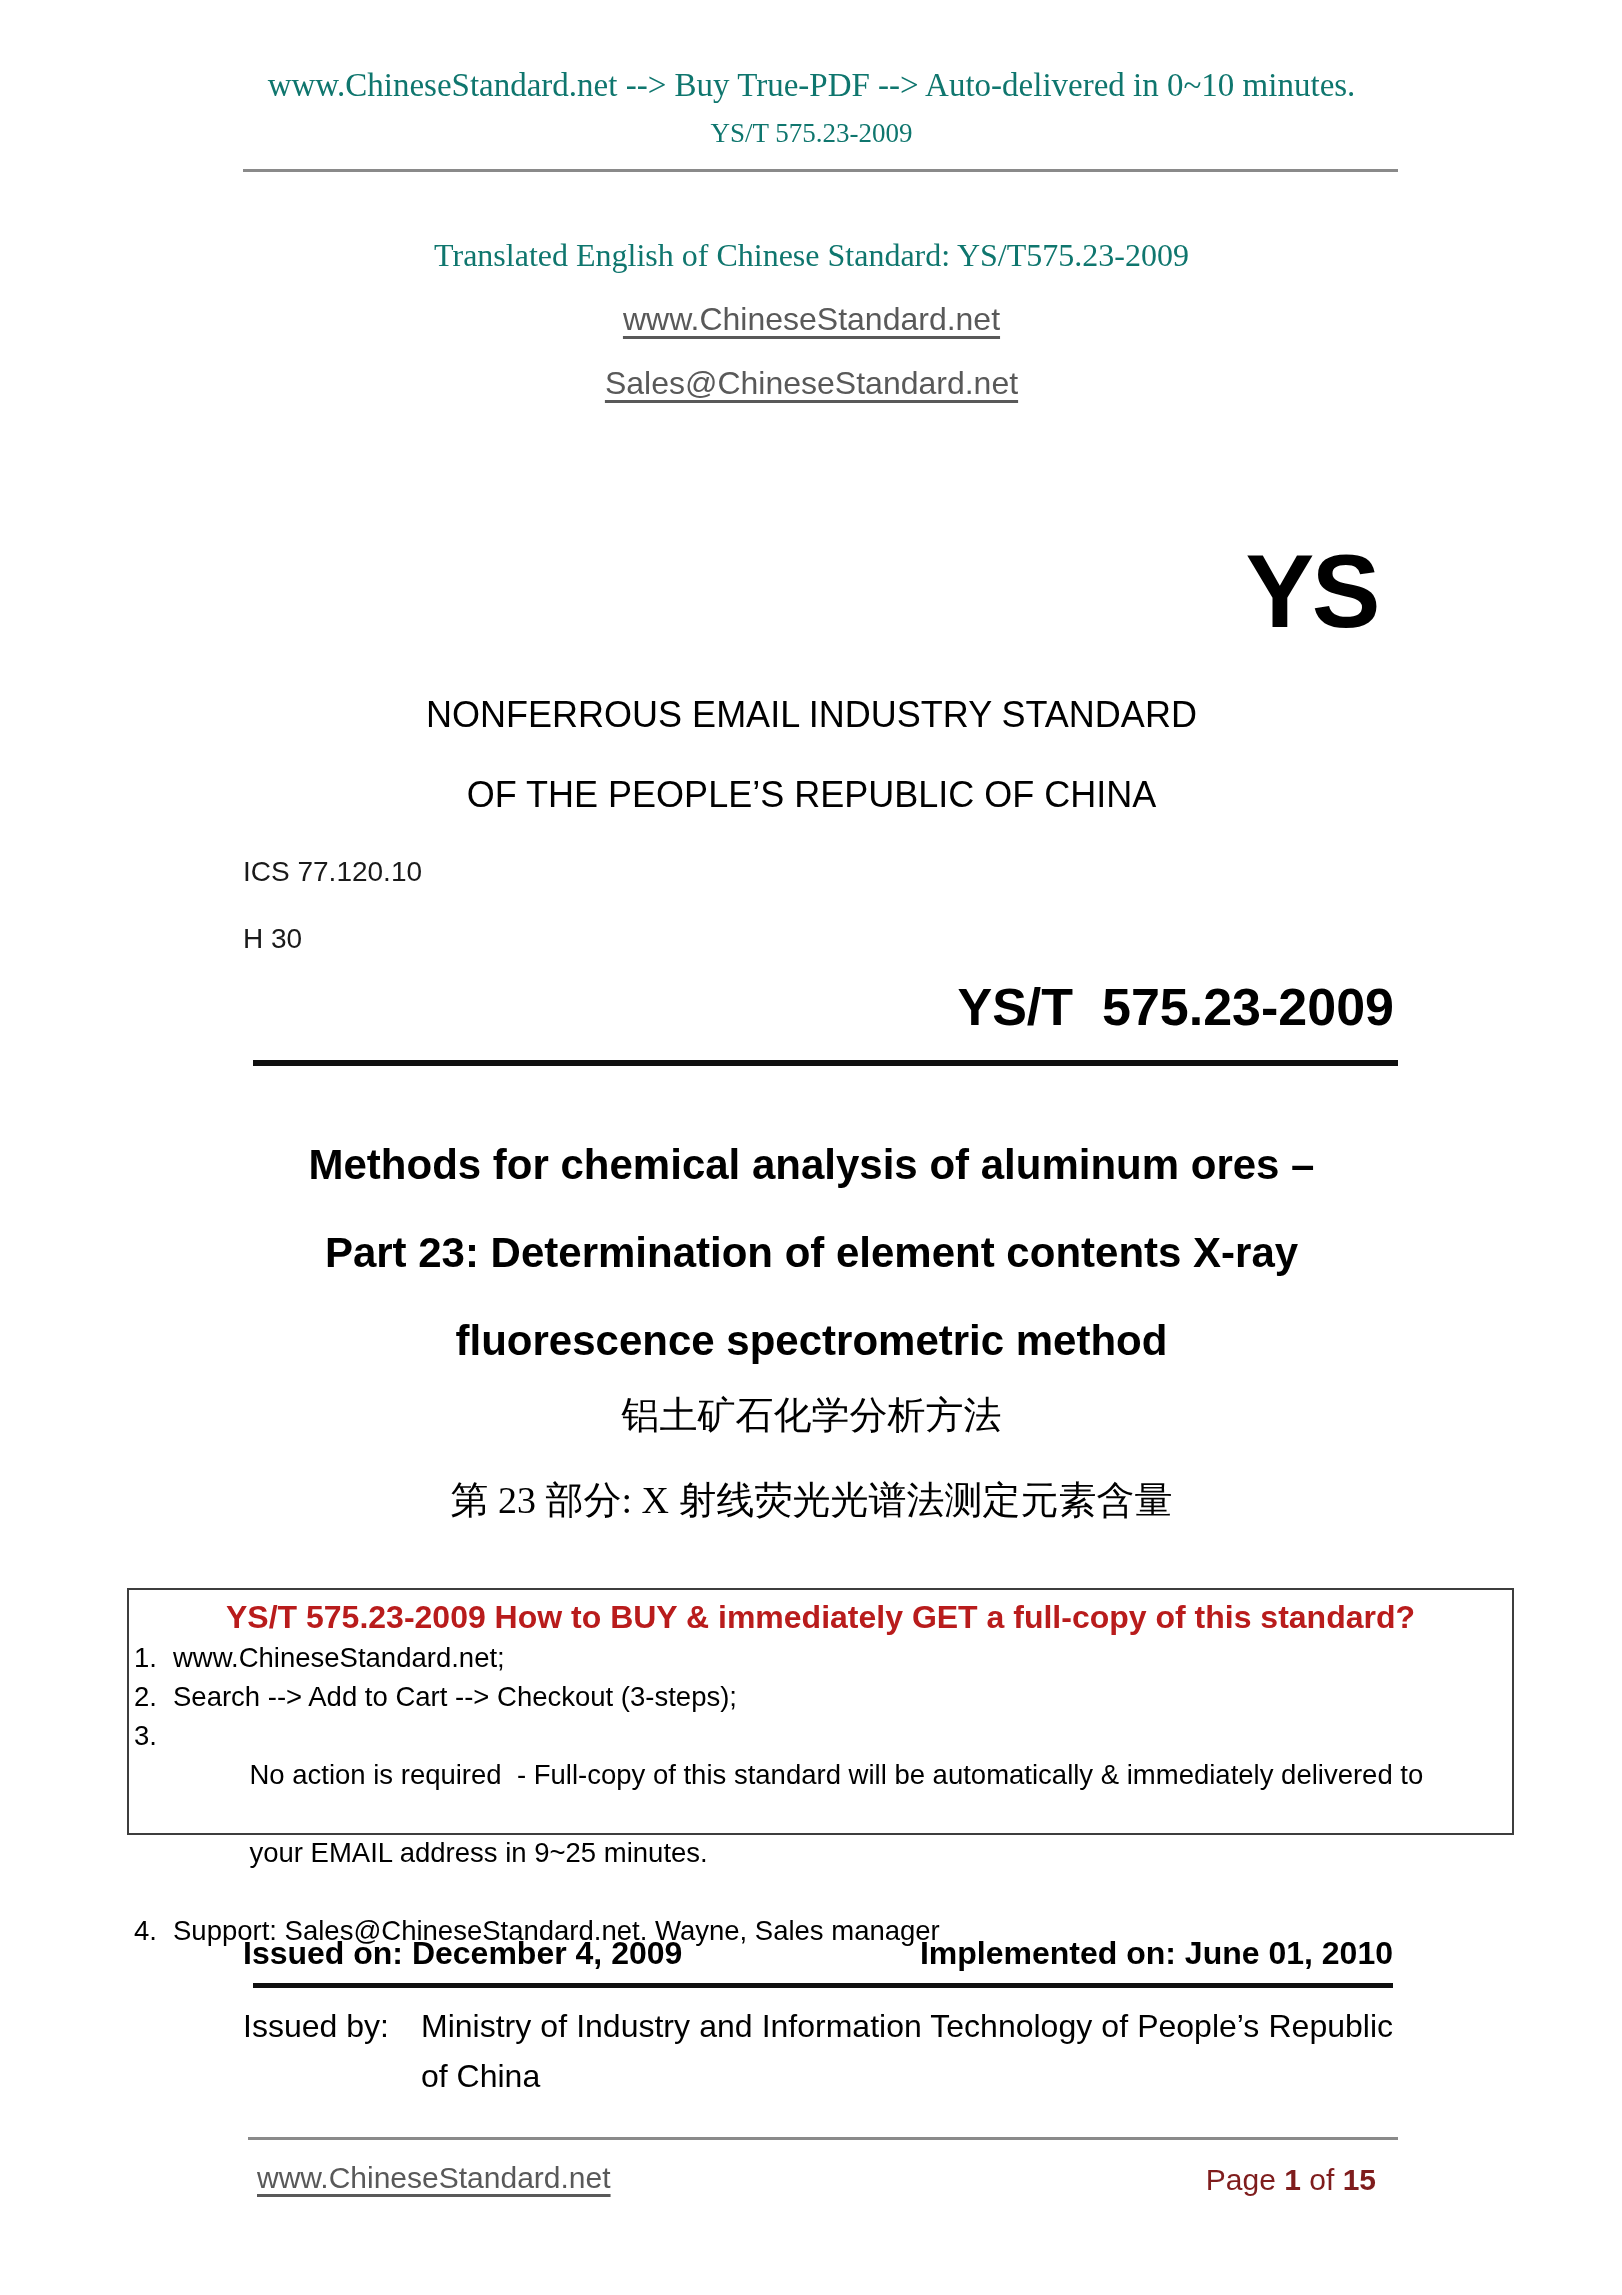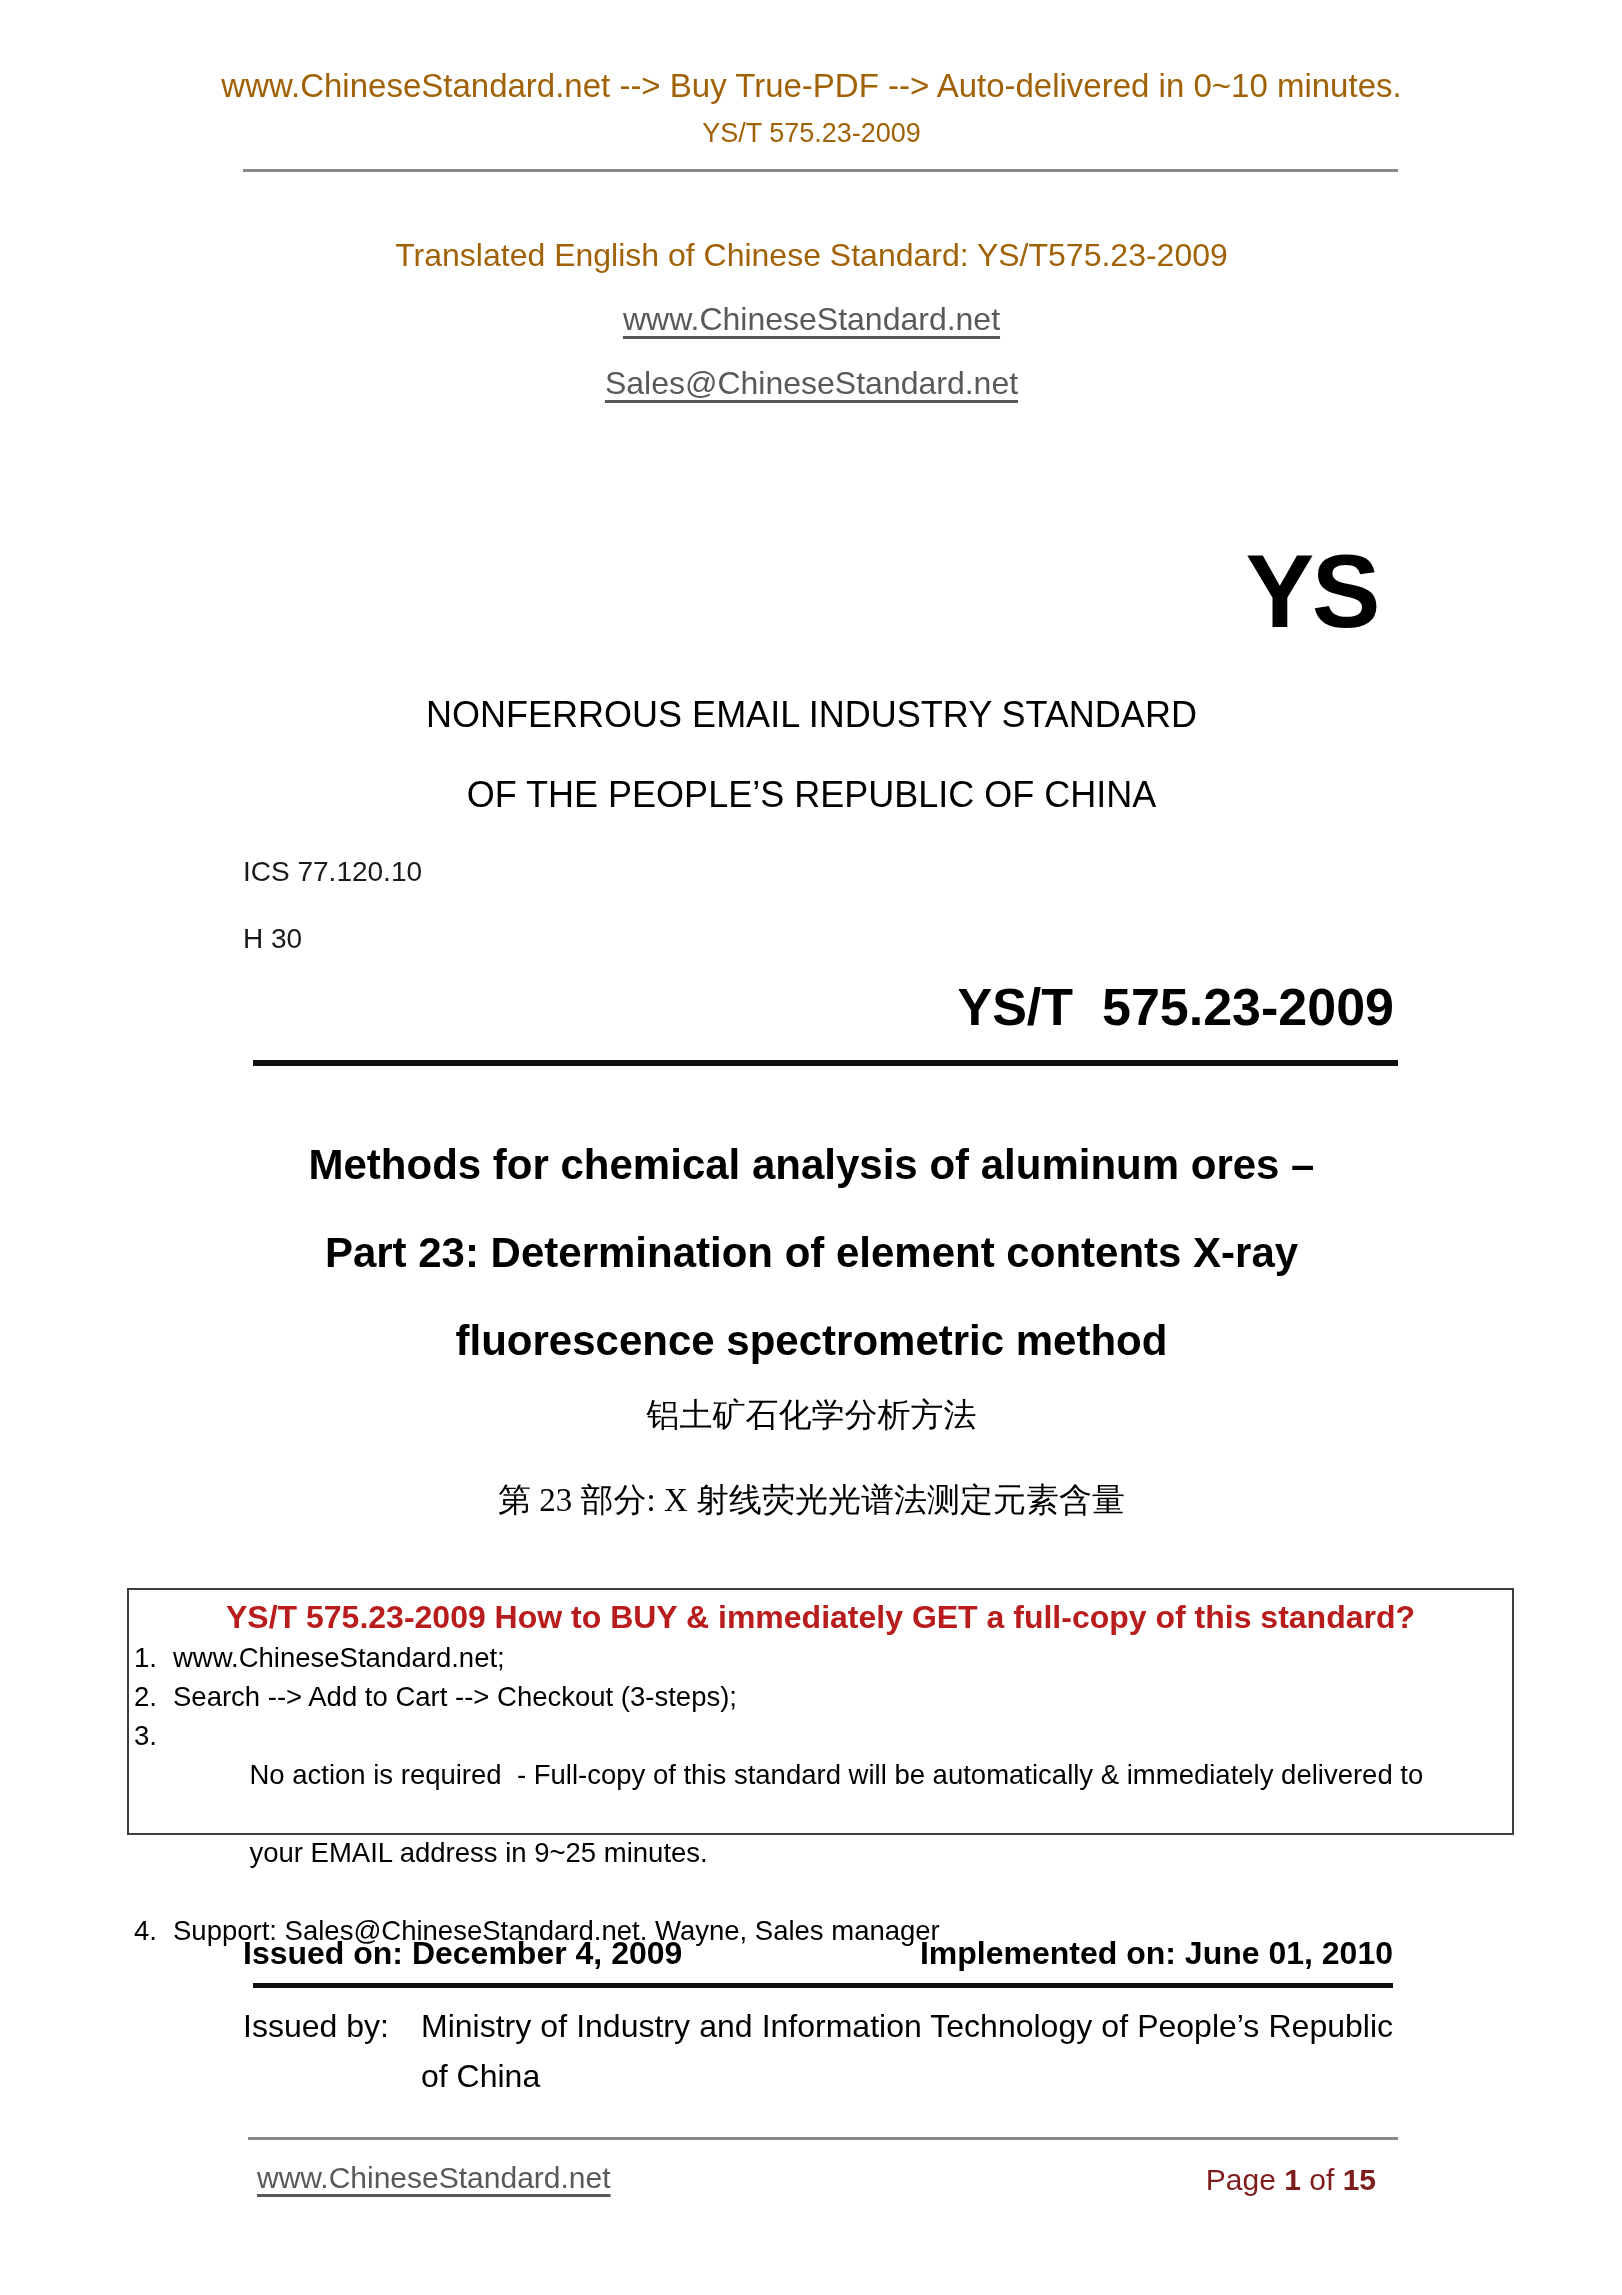--- a/index.html
+++ b/index.html
@@ -6,21 +6,21 @@
   .page{
     position:relative;
     width:1623px;height:2295px;
     background:#ffffff;
     font-family:"Liberation Sans", sans-serif;
     color:#000;
     overflow:hidden;
   }
   .abs{position:absolute;}
   .center{left:0;width:1623px;text-align:center;}
-  .gray{color:#a16207;}
+  .gray{color:#0f766e;font-family:Liberation Serif, serif;}
   .hdr1{top:67px;font-size:33px;letter-spacing:0px;}
   .hdr2{top:118px;font-size:27px;}
   .rule-thin{height:2.5px;background:#8a8a8a;}
   .rule1{top:169px;left:243px;width:1155px;}
   .translated{top:237px;font-size:32px;}
   .linkline{font-size:32px;}
   .link{
     color:#595959;
     text-decoration:underline;
     text-decoration-thickness:2.5px;
@@ -42,21 +42,21 @@
   .ics{top:856px;}
   .h30{top:923px;}
   .stdno{
     top:977px;right:229px;
     font-size:52px;font-weight:bold;
     white-space:pre-wrap;color:#000;
   }
   .rule-thick1{top:1060px;left:253px;width:1145px;height:5.8px;background:#0f0f0f;}
   .title-en{top:1121px;font-size:42px;font-weight:bold;line-height:88px;color:#000;}
   .title-zh{
-    top:1373px;font-size:33px;line-height:85px;color:#000;
+    top:1373px;font-size:38px;line-height:85px;color:#000;
     font-family:"Liberation Serif","DejaVu Serif",serif;
   }
   .buy-box{
     top:1588px;left:127px;width:1387px;height:247px;
     border:2.5px solid #3d3d3d;box-sizing:border-box;
     background:#ffffff;
   }
   .buy-heading{
     margin-top:8.3px;
     text-align:center;

